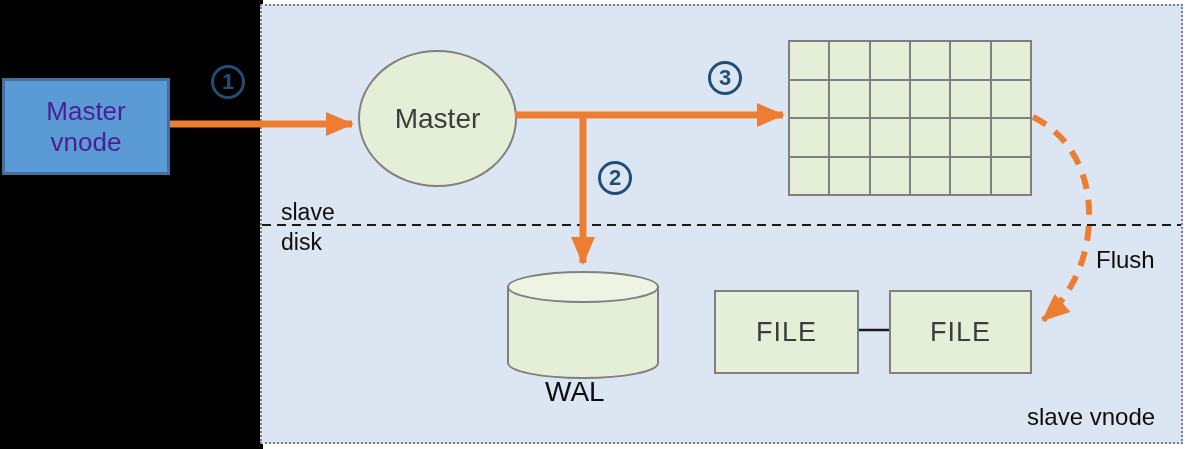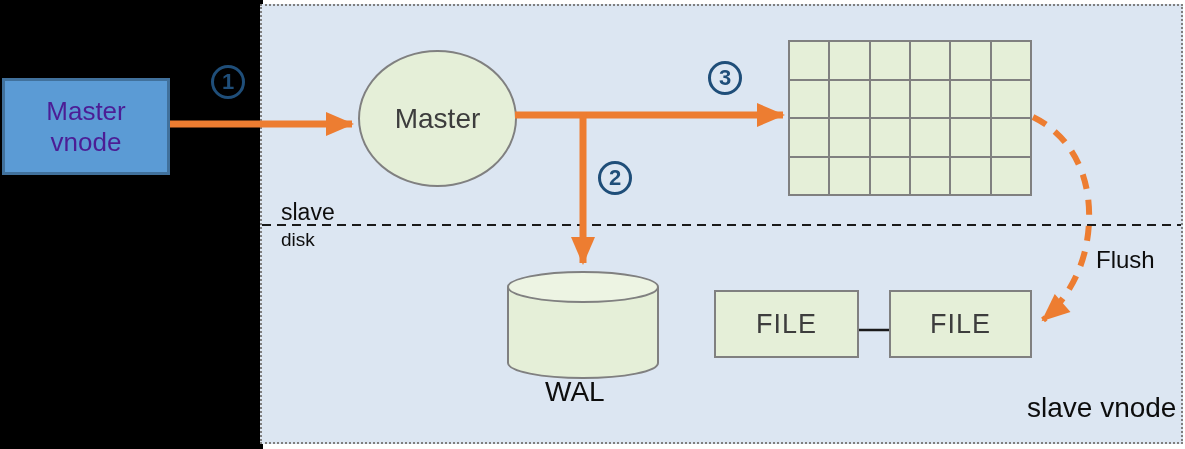--- a/index.html
+++ b/index.html
@@ -66,36 +66,36 @@
   .mem-grid{
     left:788px;top:40px;width:244px;height:156px;
     background:var(--node-border);
     border:2px solid var(--node-border);
     display:grid;gap:2px;
     z-index:2;
   }
   .grid-cell{background:var(--node-fill);}
 
   .file-box{
-    top:290px;width:145px;height:68px;
+    top:290px;width:145px;height:84px;
     background:var(--node-fill);
     border:2px solid var(--node-border);
     display:flex;justify-content:center;align-items:center;
     font-size:27px;color:var(--text-dark);letter-spacing:1px;
     z-index:2;
   }
   .file-left{left:714px;}
   .file-right{left:889px;width:143px;}
 
   .lbl{color:#0d0d0d;z-index:4;white-space:nowrap;}
   .lbl-memory{left:281px;top:199px;font-size:23px;}
-  .lbl-disk{left:281px;top:229px;font-size:19px;}
+  .lbl-disk{left:281px;top:229px;font-size:23px;}
   .lbl-wal{left:545px;top:376px;font-size:28px;}
   .lbl-flush{left:1096px;top:246px;font-size:24px;text-align:right;}
-  .lbl-slave{left:1027px;top:392px;font-size:28px;}
+  .lbl-slave{left:1027px;top:403px;font-size:24px;}
 
   svg.overlay{position:absolute;left:0;top:0;width:1185px;height:449px;z-index:3;pointer-events:none;}
   .orange-line{stroke:var(--arrow-orange);stroke-width:7;fill:none;}
   .orange-dash{stroke:var(--arrow-orange);stroke-width:6;fill:none;stroke-dasharray:15 11;}
   .orange-head{fill:var(--arrow-orange);}
   .divider{stroke:var(--line-black);stroke-width:2;stroke-dasharray:9 6;}
   .connector{stroke:var(--line-black);stroke-width:2.5;}
   .cyl-shape{fill:var(--node-fill);stroke:var(--node-border);stroke-width:2;}
   .cyl-top{fill:#EDF4E3;}
 </style>

